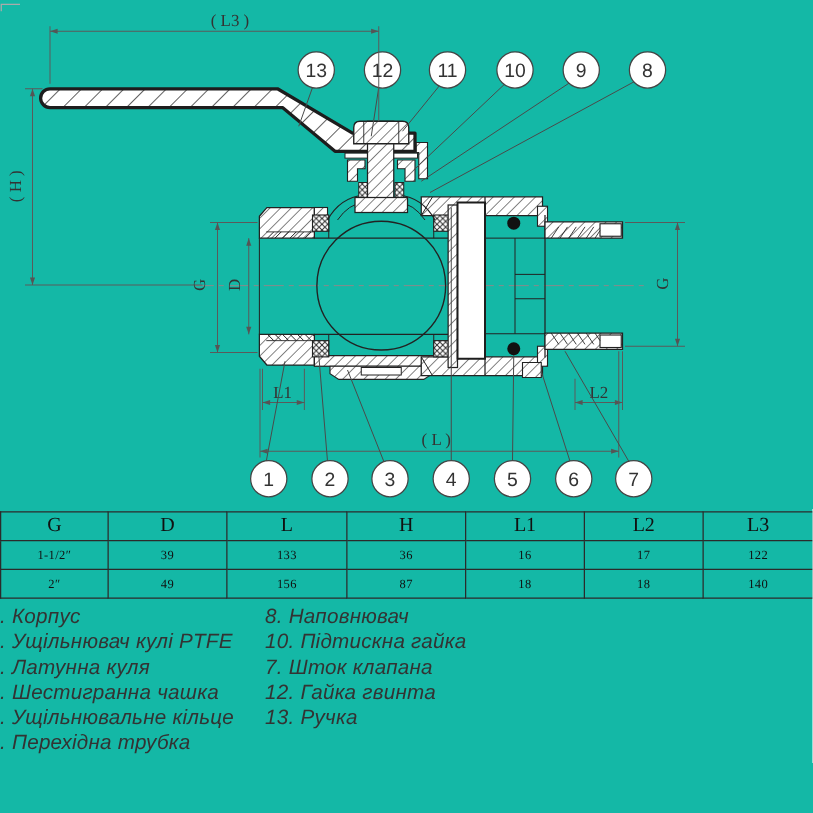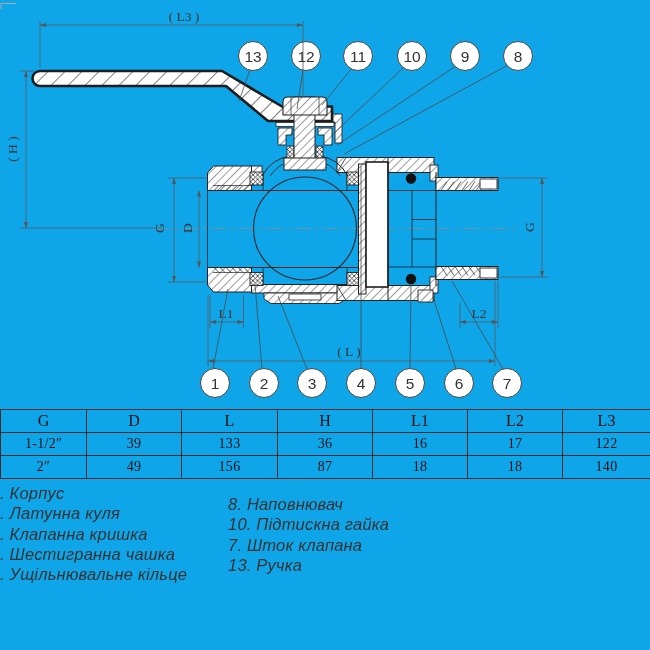--- a/index.html
+++ b/index.html
@@ -1,36 +1,36 @@
 <!DOCTYPE html>
 <html><head>
 <meta charset="utf-8">
 <style>
   html,body{margin:0;padding:0;background:#fff;}
-  .stage{position:relative;width:650px;height:650px;background:#0ea5e9;overflow:hidden;
+  .stage{position:relative;width:650px;height:650px;background:#14b8a6;overflow:hidden;
          font-family:"Liberation Sans",sans-serif;}
   svg text{user-select:none;}
 
   
   .dim-table-wrap{position:absolute;left:0;top:409px;width:650px;}
   table.dims{width:650px;border-collapse:collapse;table-layout:fixed;
              font-family:"Liberation Serif",serif;color:#111;}
   table.dims th, table.dims td{border:1px solid #2b2b2b;text-align:center;
              font-weight:normal;padding:0;}
   table.dims tr{height:23px;}
   table.dims th{font-size:16px;}
-  table.dims td{font-size:14px;letter-spacing:.3px;}
+  table.dims td{font-size:10px;letter-spacing:.3px;}
   table.dims{border:1.5px solid #222;}
 
   
   .parts{position:absolute;top:483px;left:0;width:650px;color:#333;
          font-size:16.5px;line-height:20.3px;letter-spacing:.2px;}
   .parts-col{position:absolute;top:0;white-space:nowrap;font-style:italic;}
   .parts-col.left{left:0;}
-  .parts-col.right{left:228px;margin-top:11px;}
+  .parts-col.right{left:212px;}
   .parts-col div{height:20.3px;}
 </style>
 </head>
 <body>
 
 <div class="stage">
 
   <svg width="650" height="405" viewBox="0 0 650 405" style="position:absolute;left:0;top:0;">
     <defs>
       <pattern id="h1" patternUnits="userSpaceOnUse" width="6" height="6" patternTransform="rotate(45)">
@@ -308,26 +308,28 @@
         <td>18</td>
         <td>140</td>
       </tr>
     </tbody>
       </table>
   </div>
 
   <div class="parts">
     <div class="parts-col left">
       <div>. Корпус</div>
+      <div>. Ущільнювач кулі PTFE</div>
       <div>. Латунна куля</div>
-      <div>. Клапанна кришка</div>
       <div>. Шестигранна чашка</div>
       <div>. Ущільнювальне кільце</div>
+      <div>. Перехідна трубка</div>
     </div>
     <div class="parts-col right">
       <div>8. Наповнювач</div>
       <div>10. Підтискна гайка</div>
       <div>7. Шток клапана</div>
+      <div>12. Гайка гвинта</div>
       <div>13. Ручка</div>
     </div>
   </div>
 
 </div>
 
 </body></html>

